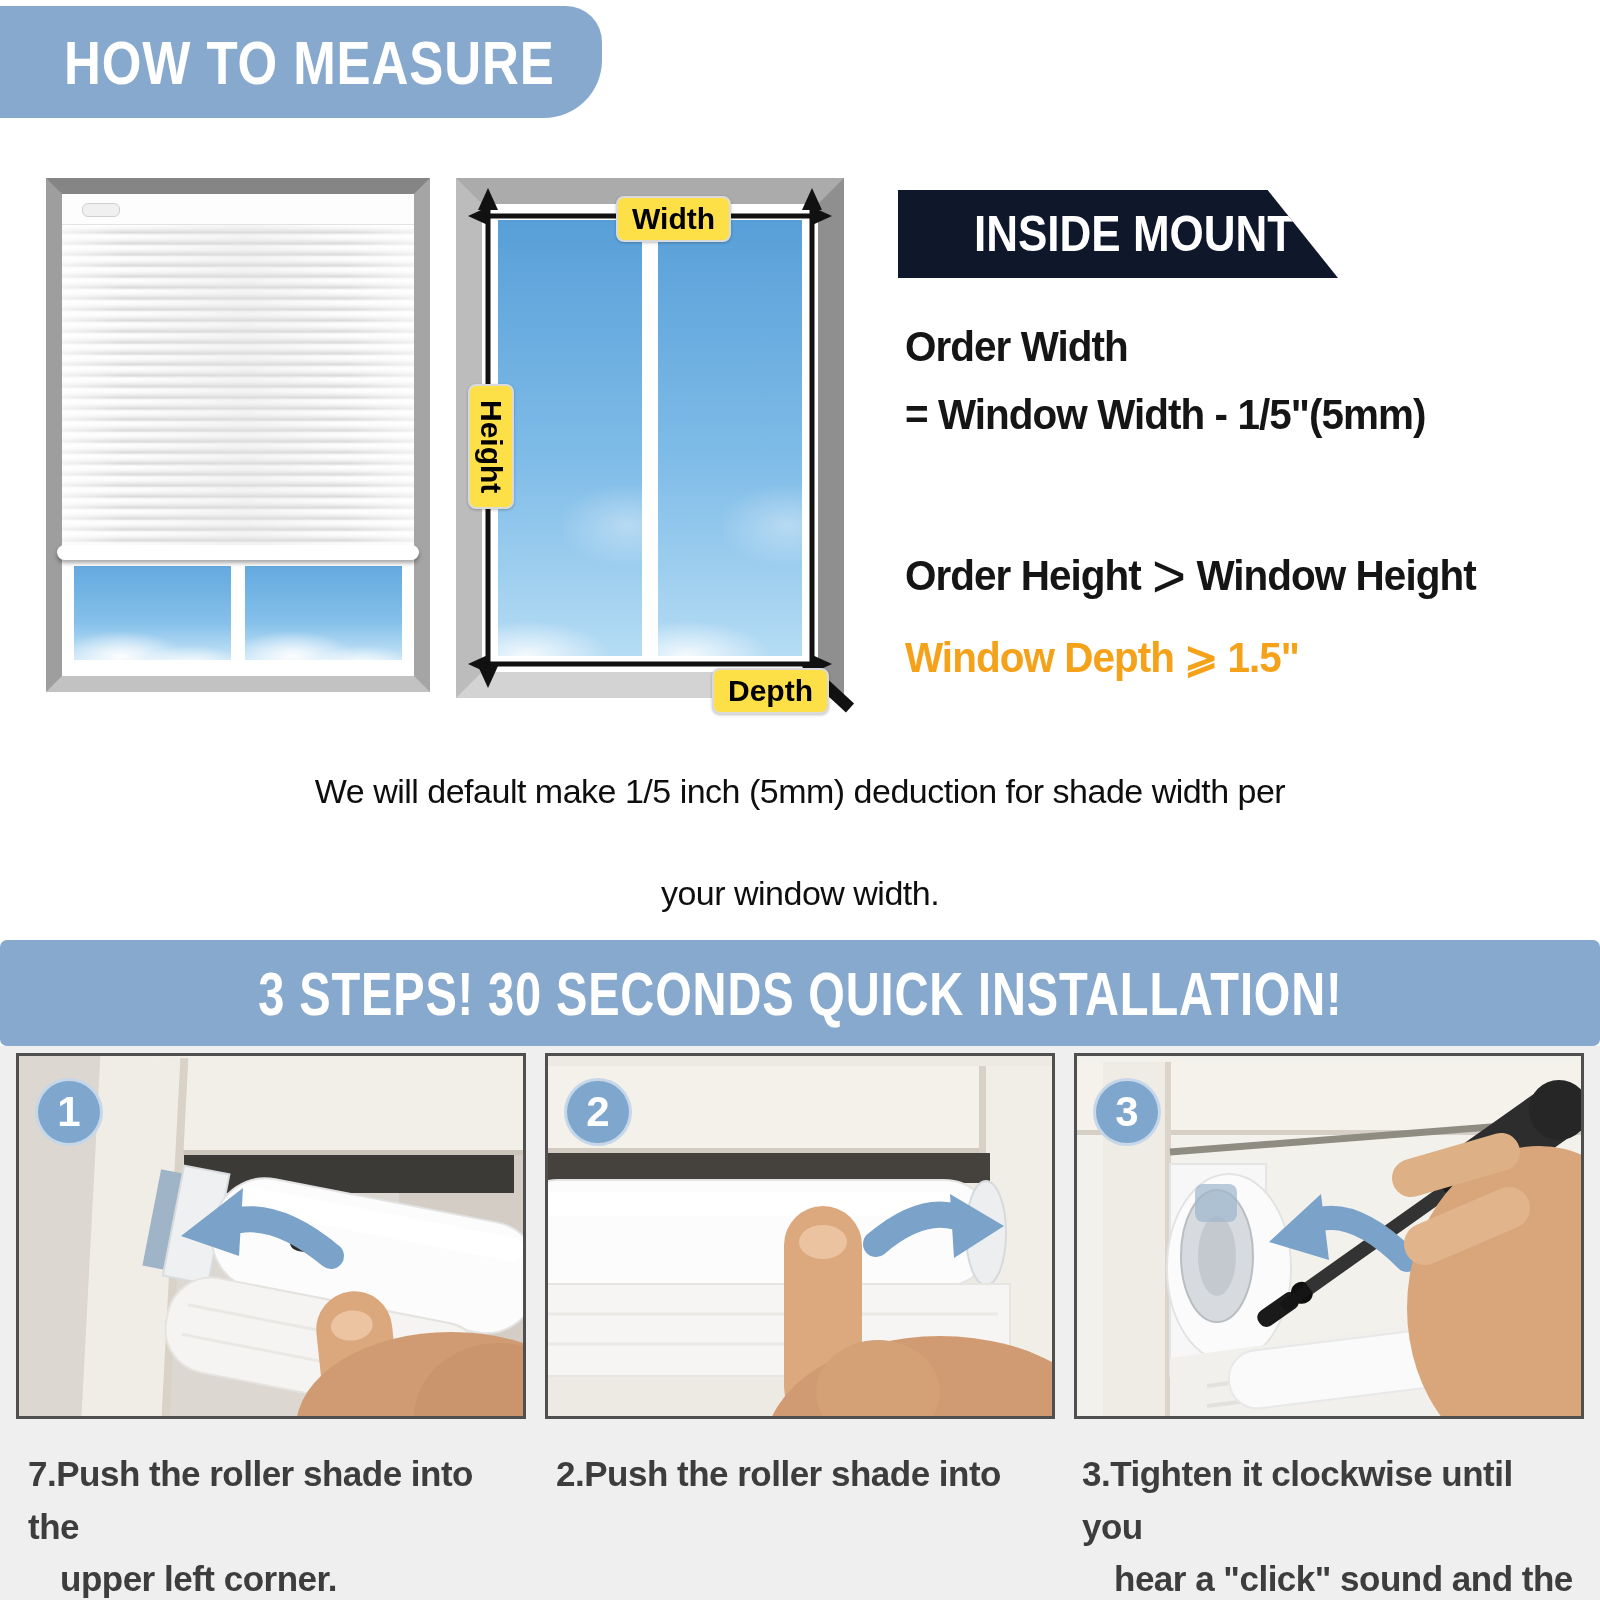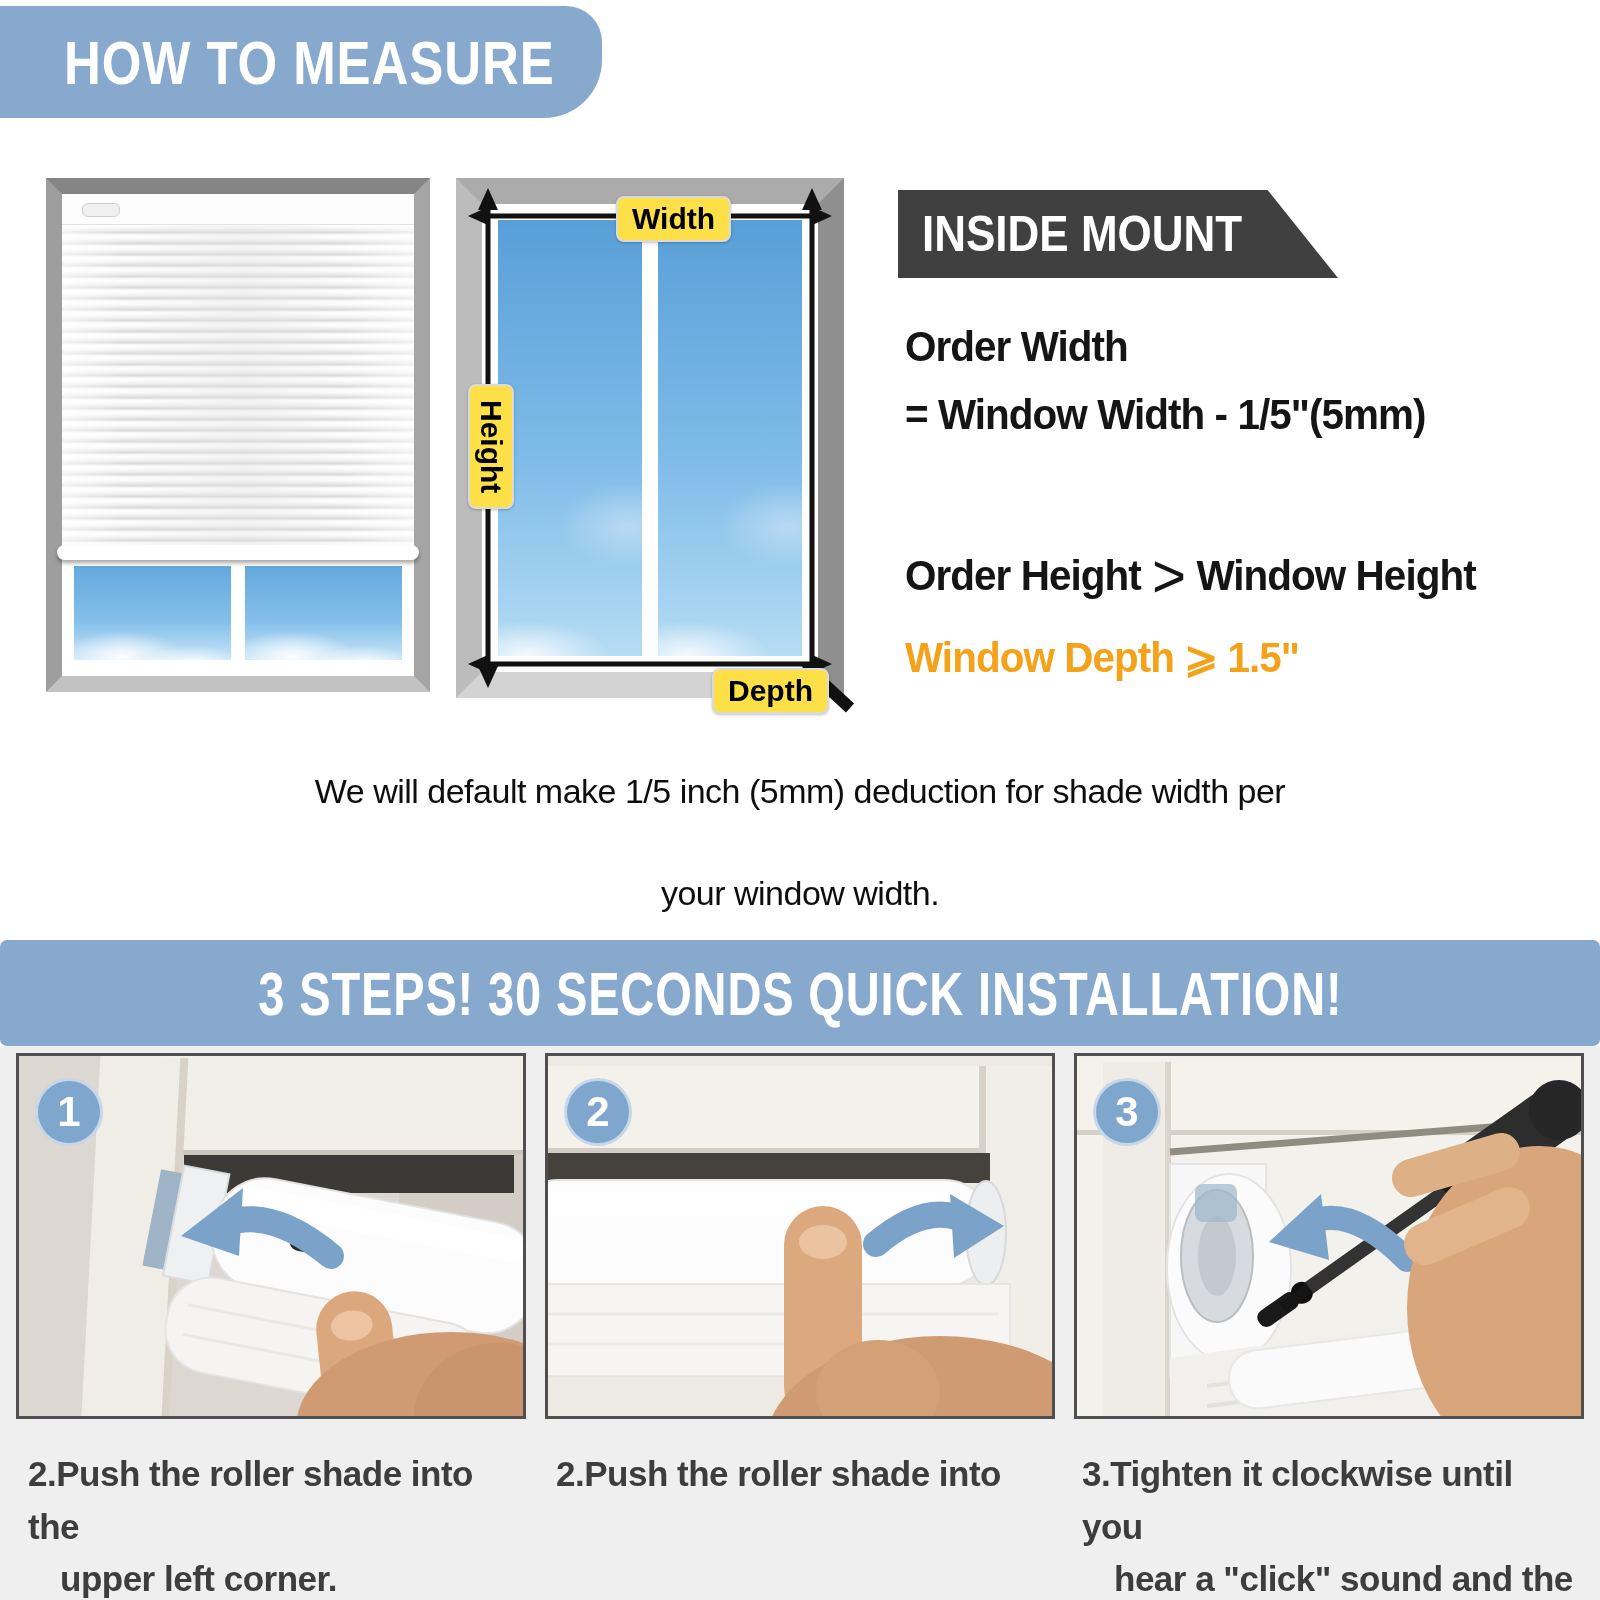--- a/index.html
+++ b/index.html
@@ -46,22 +46,22 @@
   .arrows-svg{position:absolute;left:0;top:0;overflow:visible;}
   .pill{position:absolute;background:#fde047;border:2px solid #dadada;border-radius:8px;
     font-weight:700;font-size:30px;color:#000;line-height:1;box-shadow:0 1px 3px rgba(0,0,0,.25);
     padding:6px 14px;white-space:nowrap;z-index:3;}
   .pill.vert{writing-mode:vertical-rl;padding:14px 6px;}
   .pill.width-p{left:160px;top:18px;}
   .pill.height-p{left:12px;top:206px;}
   .pill.depth-p{left:256px;top:490px;}
 
   
-  .im-banner{position:absolute;left:898px;top:190px;width:440px;height:88px;background:#404040;
-    clip-path:polygon(0 0,84% 0,100% 100%,0 100%);}
+  .im-banner{position:absolute;left:898px;top:190px;width:440px;height:88px;background:#0f172a;
+    clip-path:polygon(0 0,84% 0,100% 100%,0 100%);text-align:right;}
   .im-banner .t{font-size:50px;font-weight:700;color:#fff;line-height:88px;margin-left:24px;
     display:inline-block;transform:scaleX(.88);transform-origin:left center;white-space:nowrap;}
   .rc{position:absolute;font-weight:700;font-size:43px;color:#151515;letter-spacing:-1px;
     transform:scaleX(.94);transform-origin:left center;white-space:nowrap;}
   .rc .gt{font-size:62px;font-weight:400;vertical-align:-7px;margin:0 12px;}
   .rc.l1{left:905px;top:322px;}
   .rc.l2{left:905px;top:390px;}
   .rc.l3{left:905px;top:540px;}
   .rc.l4{left:905px;top:632px;color:#F5A21B;}
 
@@ -276,21 +276,21 @@
         <ellipse cx="462" cy="252" rx="132" ry="162" fill="#d9a67c"></ellipse>
         <line x1="432" y1="152" x2="348" y2="188" stroke="#e2b48b" stroke-width="42" stroke-linecap="round"></line>
         <line x1="424" y1="96" x2="334" y2="122" stroke="#ddb086" stroke-width="38" stroke-linecap="round"></line>
         <line x1="444" y1="214" x2="362" y2="234" stroke="#d9a67c" stroke-width="44" stroke-linecap="round"></line>
       </g>
     </svg>
     <div class="badge">3</div>
   </div>
 
   <div class="caption c1">
-    <div class="cap-line first">2.Push the roller shade into the</div>
+    <div class="cap-line first">7.Push the roller shade into the</div>
     <div class="cap-line indent">upper left corner.</div>
   </div>
   <div class="caption c2">
     <div class="cap-line first">2.Push the roller shade into</div>
   </div>
   <div class="caption c3">
     <div class="cap-line first">3.Tighten it clockwise until you</div>
     <div class="cap-line indent">hear a "click" sound and the</div>
 
   </div>

